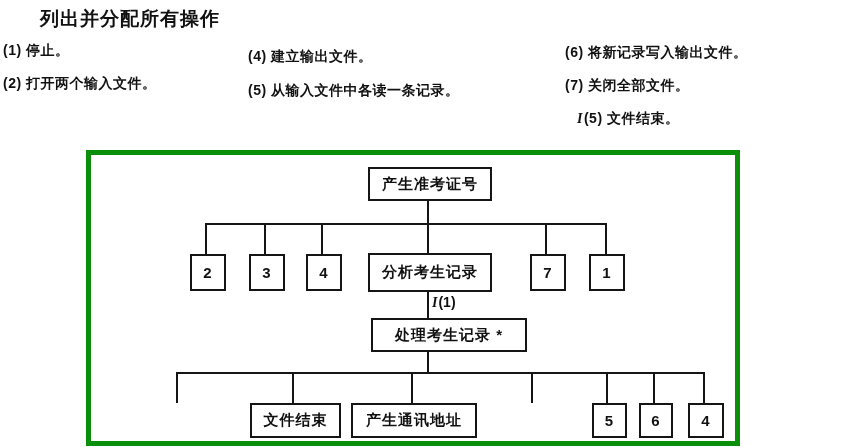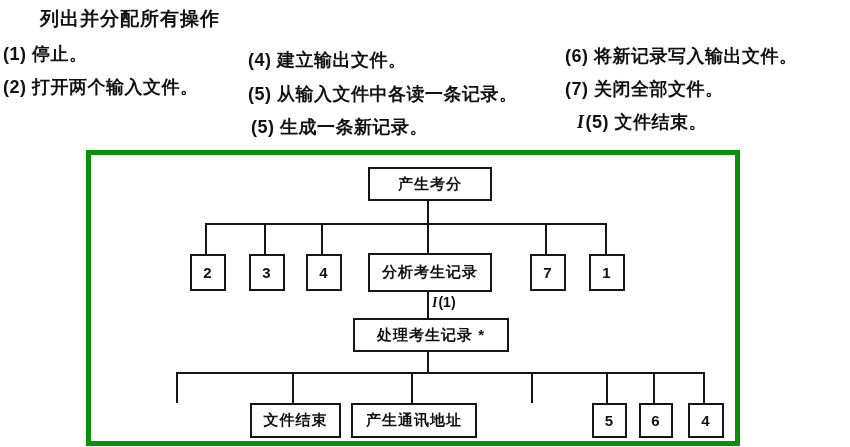--- a/index.html
+++ b/index.html
@@ -4,21 +4,21 @@
 <style>
   html,body{margin:0;padding:0;background:#fff;}
   .page{
     position:relative;width:850px;height:447px;background:#ffffff;overflow:hidden;
     font-family:"Liberation Sans","DejaVu Sans",sans-serif;color:#111;
   }
   .title{
     position:absolute;left:0px;top:6px;font-size:19px;font-weight:800;letter-spacing:1px;padding-left:40px;
   }
   .op{
-    position:absolute;font-size:18px;font-weight:700;letter-spacing:0.5px;white-space:nowrap;
+    position:absolute;font-size:14px;font-weight:700;letter-spacing:0.5px;white-space:nowrap;
   }
   .it{font-style:italic;font-family:"Liberation Serif","DejaVu Serif",serif;font-weight:700;padding-right:1px;}
   .greenbox{
     position:absolute;left:86px;top:150px;width:644px;height:286px;
     border:5px solid #0a8f0a;background:#fff;
   }
   .node{
     position:absolute;border:2px solid #151515;background:#fff;
     display:flex;align-items:center;justify-content:center;
     font-size:15px;font-weight:700;white-space:nowrap;letter-spacing:1px;
@@ -33,21 +33,20 @@
 
 <div class="page">
 
   <div class="title">列出并分配所有操作</div>
 
   <div class="op" style="left:3px;top:42px">(1) 停止。</div>
   <div class="op" style="left:3px;top:75px">(2) 打开两个输入文件。</div>
 
   <div class="op" style="left:248px;top:48px">(4) 建立输出文件。</div>
   <div class="op" style="left:248px;top:82px">(5) 从输入文件中各读一条记录。</div>
-  <div class="op" style="left:251px;top:115px">(5) 生成一条新记录。</div>
 
   <div class="op" style="left:565px;top:44px">(6) 将新记录写入输出文件。</div>
   <div class="op" style="left:565px;top:77px">(7) 关闭全部文件。</div>
   <div class="op" style="left:577px;top:110px"><span class="it">I</span><span>(5) 文件结束。</span></div>
 
   <div class="greenbox"></div>
 
   <div class="line" style="left:427px;top:197px;width:2px;height:57px"></div>
   <div class="line" style="left:205px;top:223px;width:402px;height:2px"></div>
   <div class="line" style="left:205px;top:223px;width:2px;height:32px"></div>
@@ -59,32 +58,32 @@
   <div class="line" style="left:427px;top:348px;width:2px;height:26px"></div>
   <div class="line" style="left:176px;top:372px;width:529px;height:2px"></div>
   <div class="line" style="left:176px;top:372px;width:2px;height:31px"></div>
   <div class="line" style="left:292px;top:372px;width:2px;height:31px"></div>
   <div class="line" style="left:411px;top:372px;width:2px;height:31px"></div>
   <div class="line" style="left:531px;top:372px;width:2px;height:31px"></div>
   <div class="line" style="left:606px;top:372px;width:2px;height:31px"></div>
   <div class="line" style="left:653px;top:372px;width:2px;height:31px"></div>
   <div class="line" style="left:703px;top:372px;width:2px;height:31px"></div>
 
-  <div class="node" style="left:368px;top:167px;width:120px;height:30px">产生考分</div>
+  <div class="node" style="left:368px;top:167px;width:120px;height:30px">产生准考证号</div>
 
   <div class="node" style="left:190px;top:254px;width:32px;height:33px">2</div>
   <div class="node" style="left:249px;top:254px;width:32px;height:33px">3</div>
   <div class="node" style="left:306px;top:254px;width:32px;height:33px">4</div>
   <div class="node" style="left:368px;top:253px;width:120px;height:35px">分析考生记录</div>
   <div class="node" style="left:530px;top:254px;width:32px;height:33px">7</div>
   <div class="node" style="left:589px;top:254px;width:32px;height:33px">1</div>
 
   <div class="edgelabel"><span class="it">I</span><span>(1)</span></div>
 
-  <div class="node" style="left:353px;top:318px;width:152px;height:30px">处理考生记录 *</div>
+  <div class="node" style="left:371px;top:318px;width:152px;height:30px">处理考生记录 *</div>
 
   <div class="node" style="left:250px;top:403px;width:87px;height:31px">文件结束</div>
   <div class="node" style="left:351px;top:403px;width:122px;height:31px">产生通讯地址</div>
   <div class="node" style="left:592px;top:403px;width:31px;height:31px">5</div>
   <div class="node" style="left:639px;top:403px;width:30px;height:31px">6</div>
   <div class="node" style="left:688px;top:403px;width:32px;height:31px">4</div>
 
 </div>
 
 </body></html>

